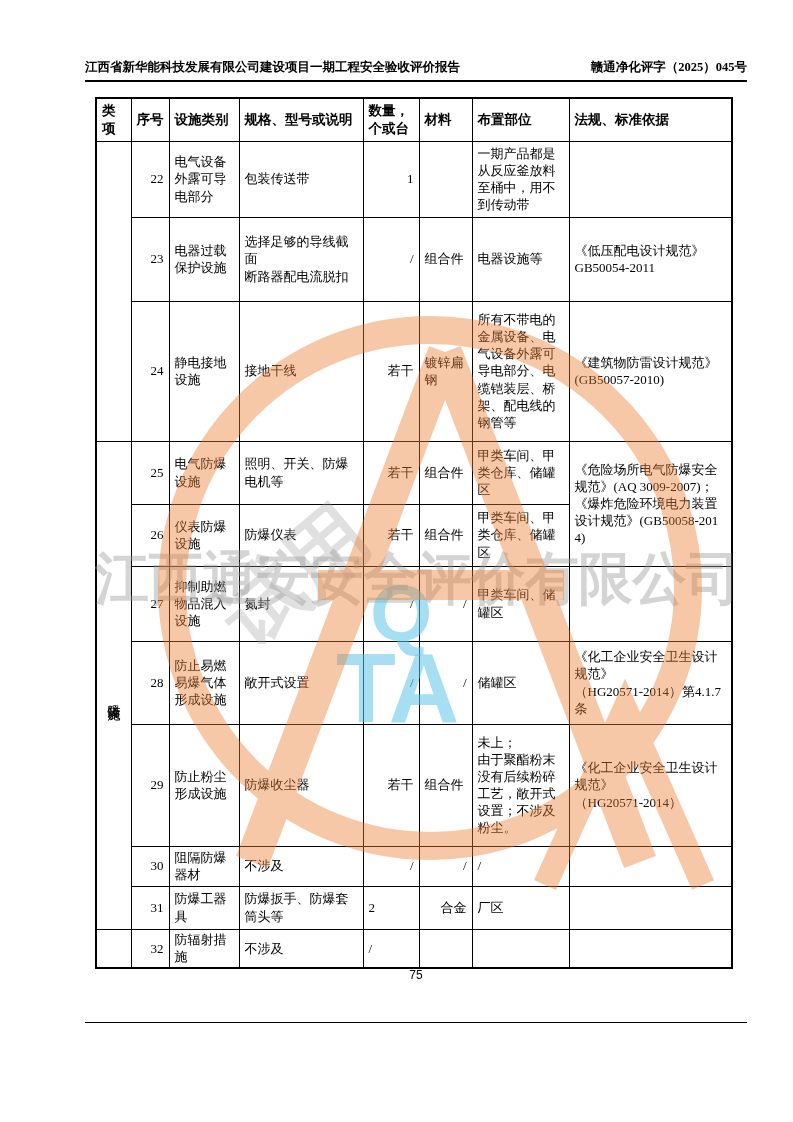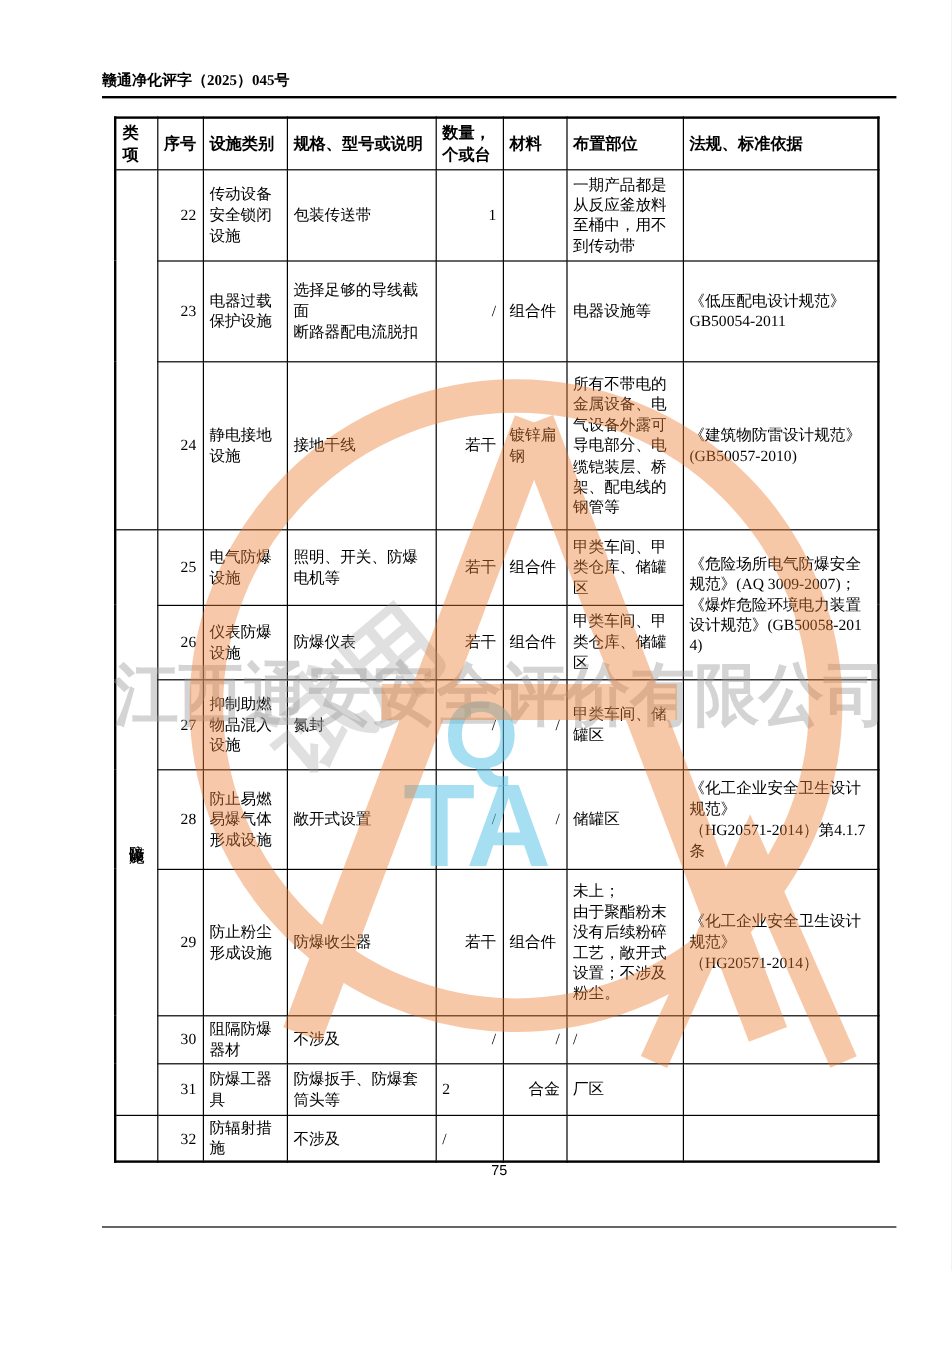--- a/index.html
+++ b/index.html
@@ -31,20 +31,21 @@
   .page-num{position:absolute;left:85px;width:662px;top:968px;text-align:center;
             font-size:12px;font-family:"Liberation Sans", sans-serif;}
   svg.watermark{position:absolute;left:0;top:0;pointer-events:none;z-index:5;}
 </style>
 </head>
 <body>
 
 <div class="page">
 
   <div class="doc-header">
+    <span class="hl">江西省新华能科技发展有限公司建设项目一期工程安全验收评价报告</span>
     <span class="hr">赣通净化评字（2025）045号</span>
   </div>
 
   <table class="facilities">
     <colgroup>
       <col style="width:35px">
         <col style="width:38px">
         <col style="width:70px">
         <col style="width:124px">
       <col style="width:56px">
@@ -59,21 +60,21 @@
       <th>设施类别</th>
       <th>规格、型号或说明</th>
       <th>数量，个或台</th>
       <th class="c">材料</th>
       <th>布置部位</th>
       <th>法规、标准依据</th>
     </tr>
     <tr class="r0">
       <td class="catcell" rowspan="3"></td>
       <td class="c">22</td>
-      <td>传动设备安全锁闭设施</td>
+      <td>电气设备外露可导电部分</td>
       <td>包装传送带</td>
       <td class="c">1</td>
       <td></td>
       <td>一期产品都是从反应釜放料至桶中，用不到传动带</td>
       <td></td>
     </tr>
     <tr class="r1">
       <td class="c">23</td>
       <td>电器过载保护设施</td>
       <td>选择足够的导线截面

